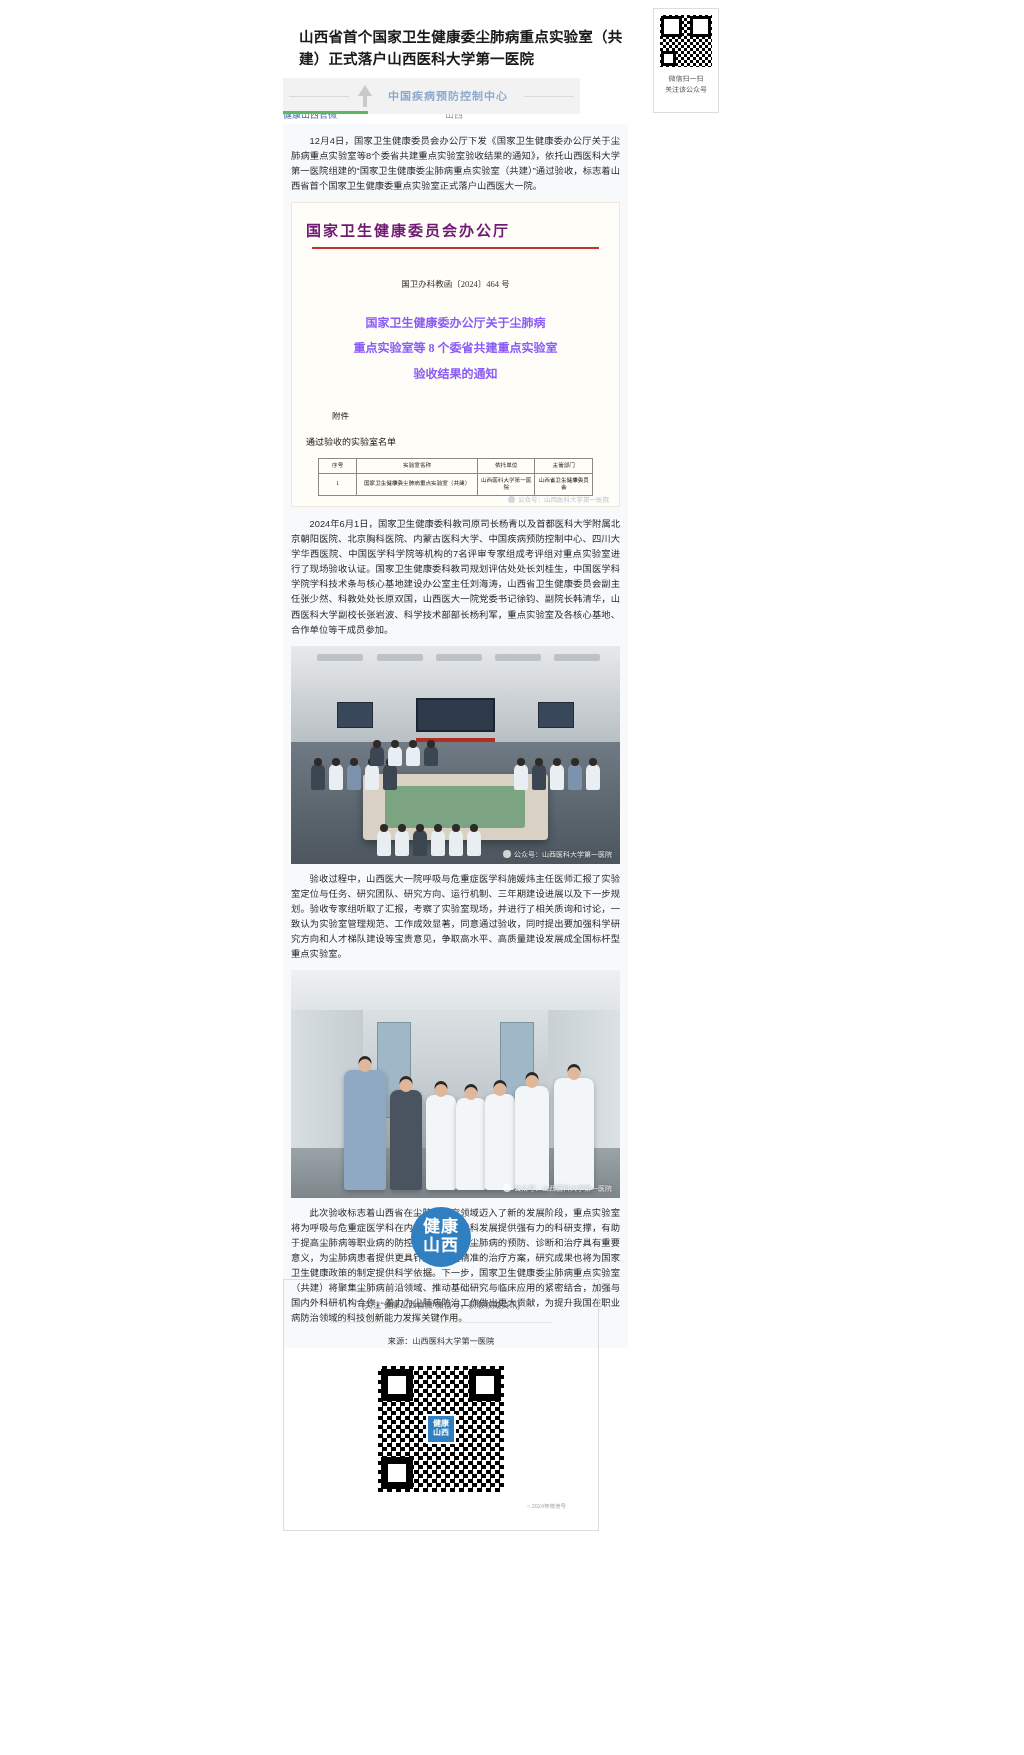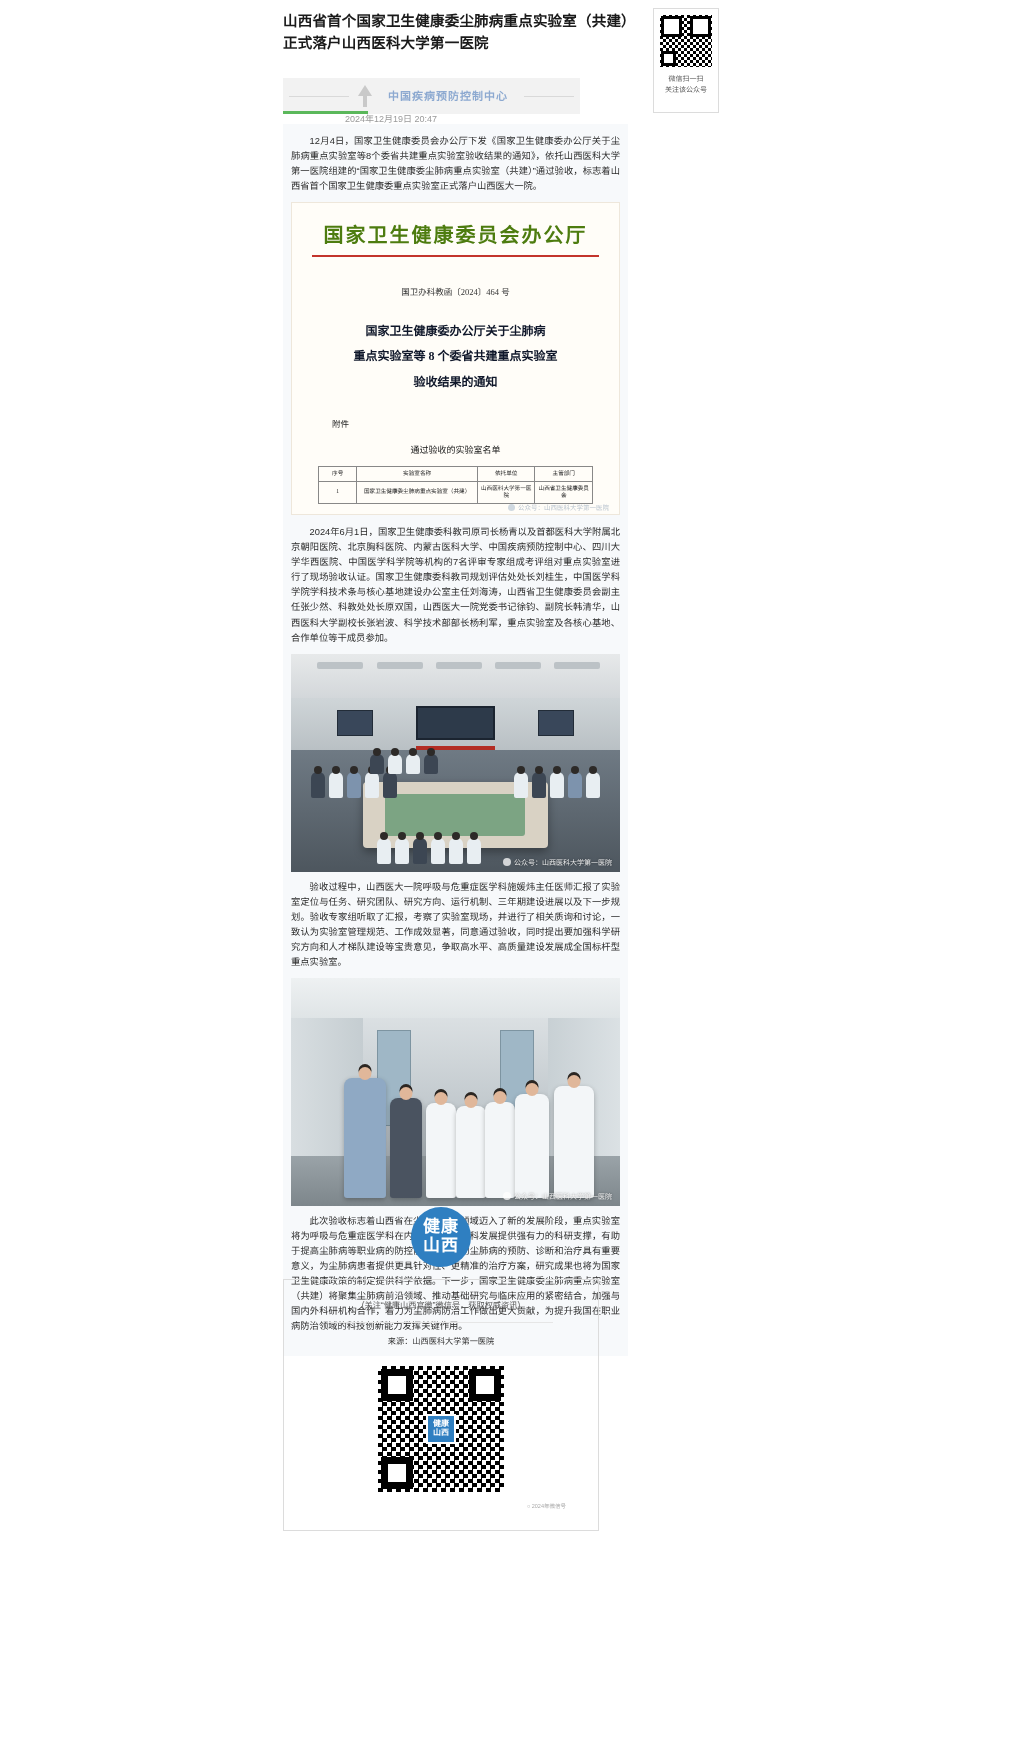--- a/index.html
+++ b/index.html
@@ -22,21 +22,21 @@
     left: 283px;
     top: 10px;
     width: 360px;
   }
   .article-title {
     font-size: 14.5px;
     line-height: 1.55;
     color: #1a1a1a;
     font-weight: 700;
     letter-spacing: 0.2px;
-    margin: 0;
+    margin: 16px;
   }
   .meta-row {
     margin-top: 12px;
     display: flex;
     align-items: center;
     gap: 8px;
     font-size: 9px;
     line-height: 1;
   }
   .meta-account { color: #4a6fa5; text-align: center; }
@@ -149,24 +149,23 @@
 
   
   .notice {
     margin: 8px 0 10px 0;
     background: #fffdf8;
     border: 1px solid #eee7db;
     padding: 16px 14px 10px 14px;
     position: relative;
   }
   .notice-org {
-    text-align: center;
-    color: #4d7c0f;
+    color: #701a75;
     font-weight: 700;
-    font-size: 20px;
+    font-size: 15px;
     letter-spacing: 2px;
     font-family: "Liberation Serif", serif;
   }
   .notice-rule {
     margin: 7px auto 0 auto;
     height: 2px;
     background: #c3342c;
     width: 96%;
   }
   .notice-no {
@@ -175,33 +174,32 @@
     font-size: 8.5px;
     color: #333;
     font-family: "Liberation Serif", serif;
   }
   .notice-title {
     margin-top: 22px;
     text-align: center;
     font-size: 12px;
     font-weight: 700;
     line-height: 2.1;
-    color: #0f172a;
+    color: #8b5cf6;
     font-family: "Liberation Serif", serif;
   }
   .notice-attach {
     margin-top: 22px;
     margin-left: 26px;
     font-size: 8.5px;
     color: #222;
     font-family: "Liberation Serif", serif;
   }
   .notice-listtitle {
     margin-top: 14px;
-    text-align: center;
     font-size: 9px;
     color: #111;
     font-family: Liberation Serif, serif;
   }
   table.notice-table {
     margin: 10px auto 0 auto;
     width: 92%;
     border-collapse: collapse;
     font-size: 5.6px;
     color: #222;

